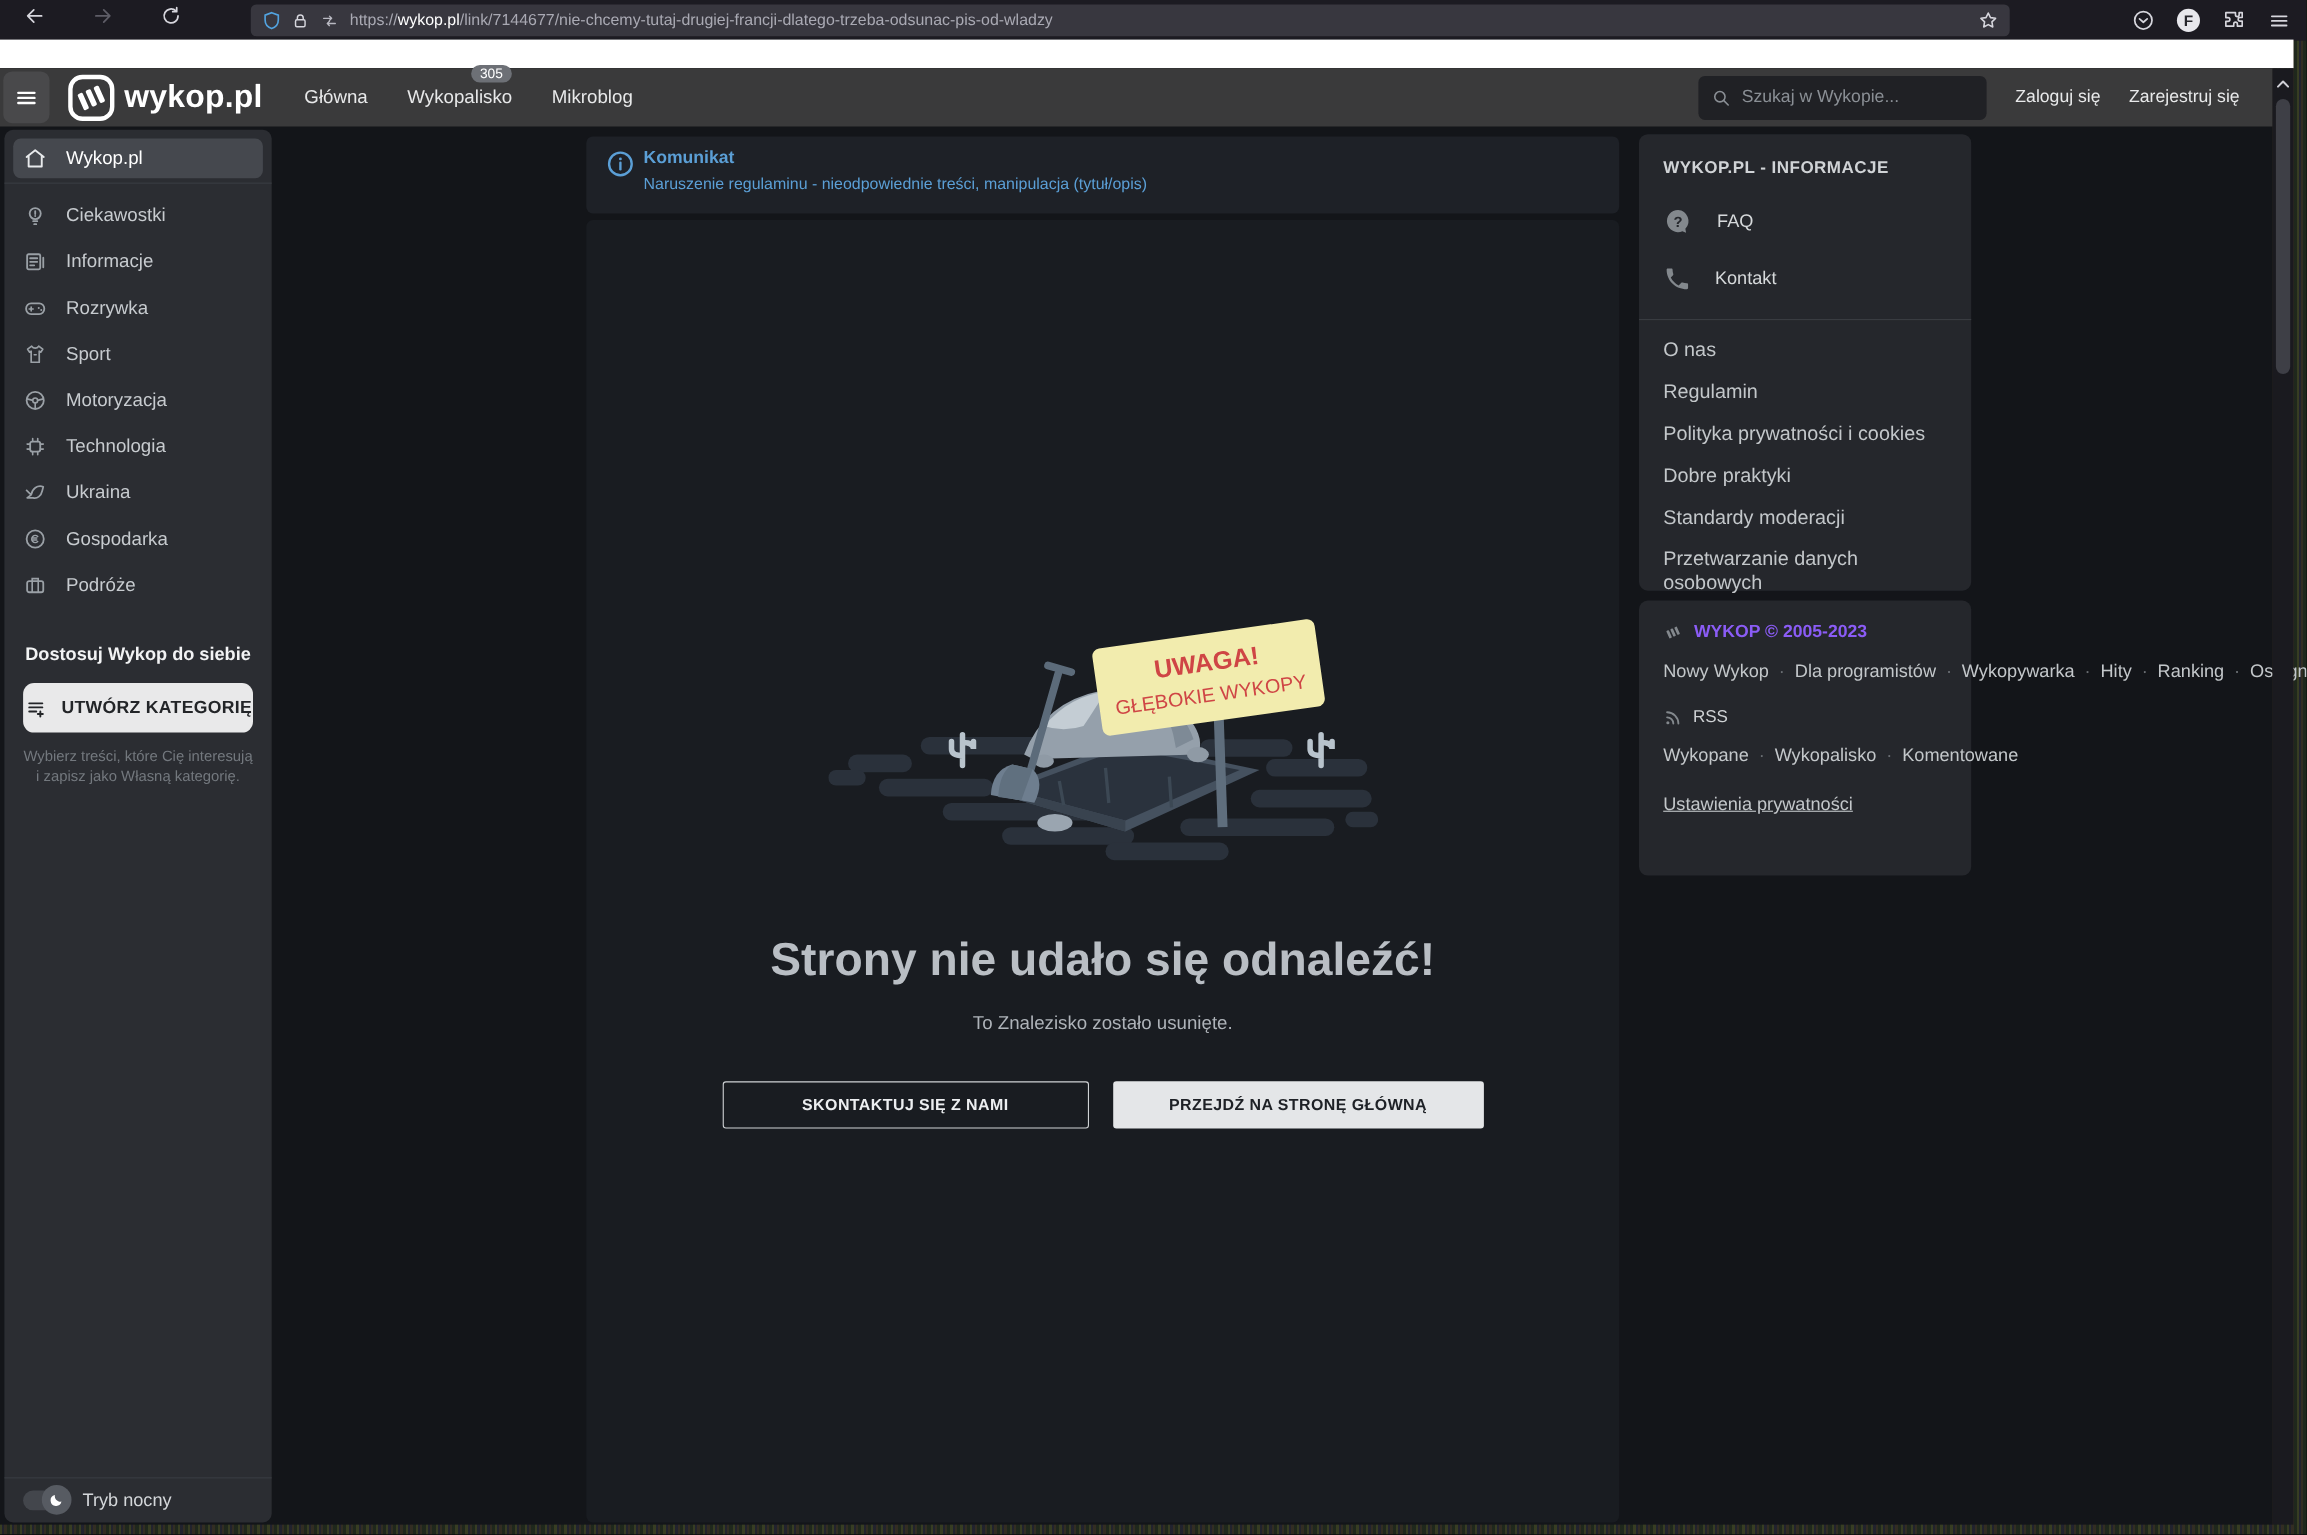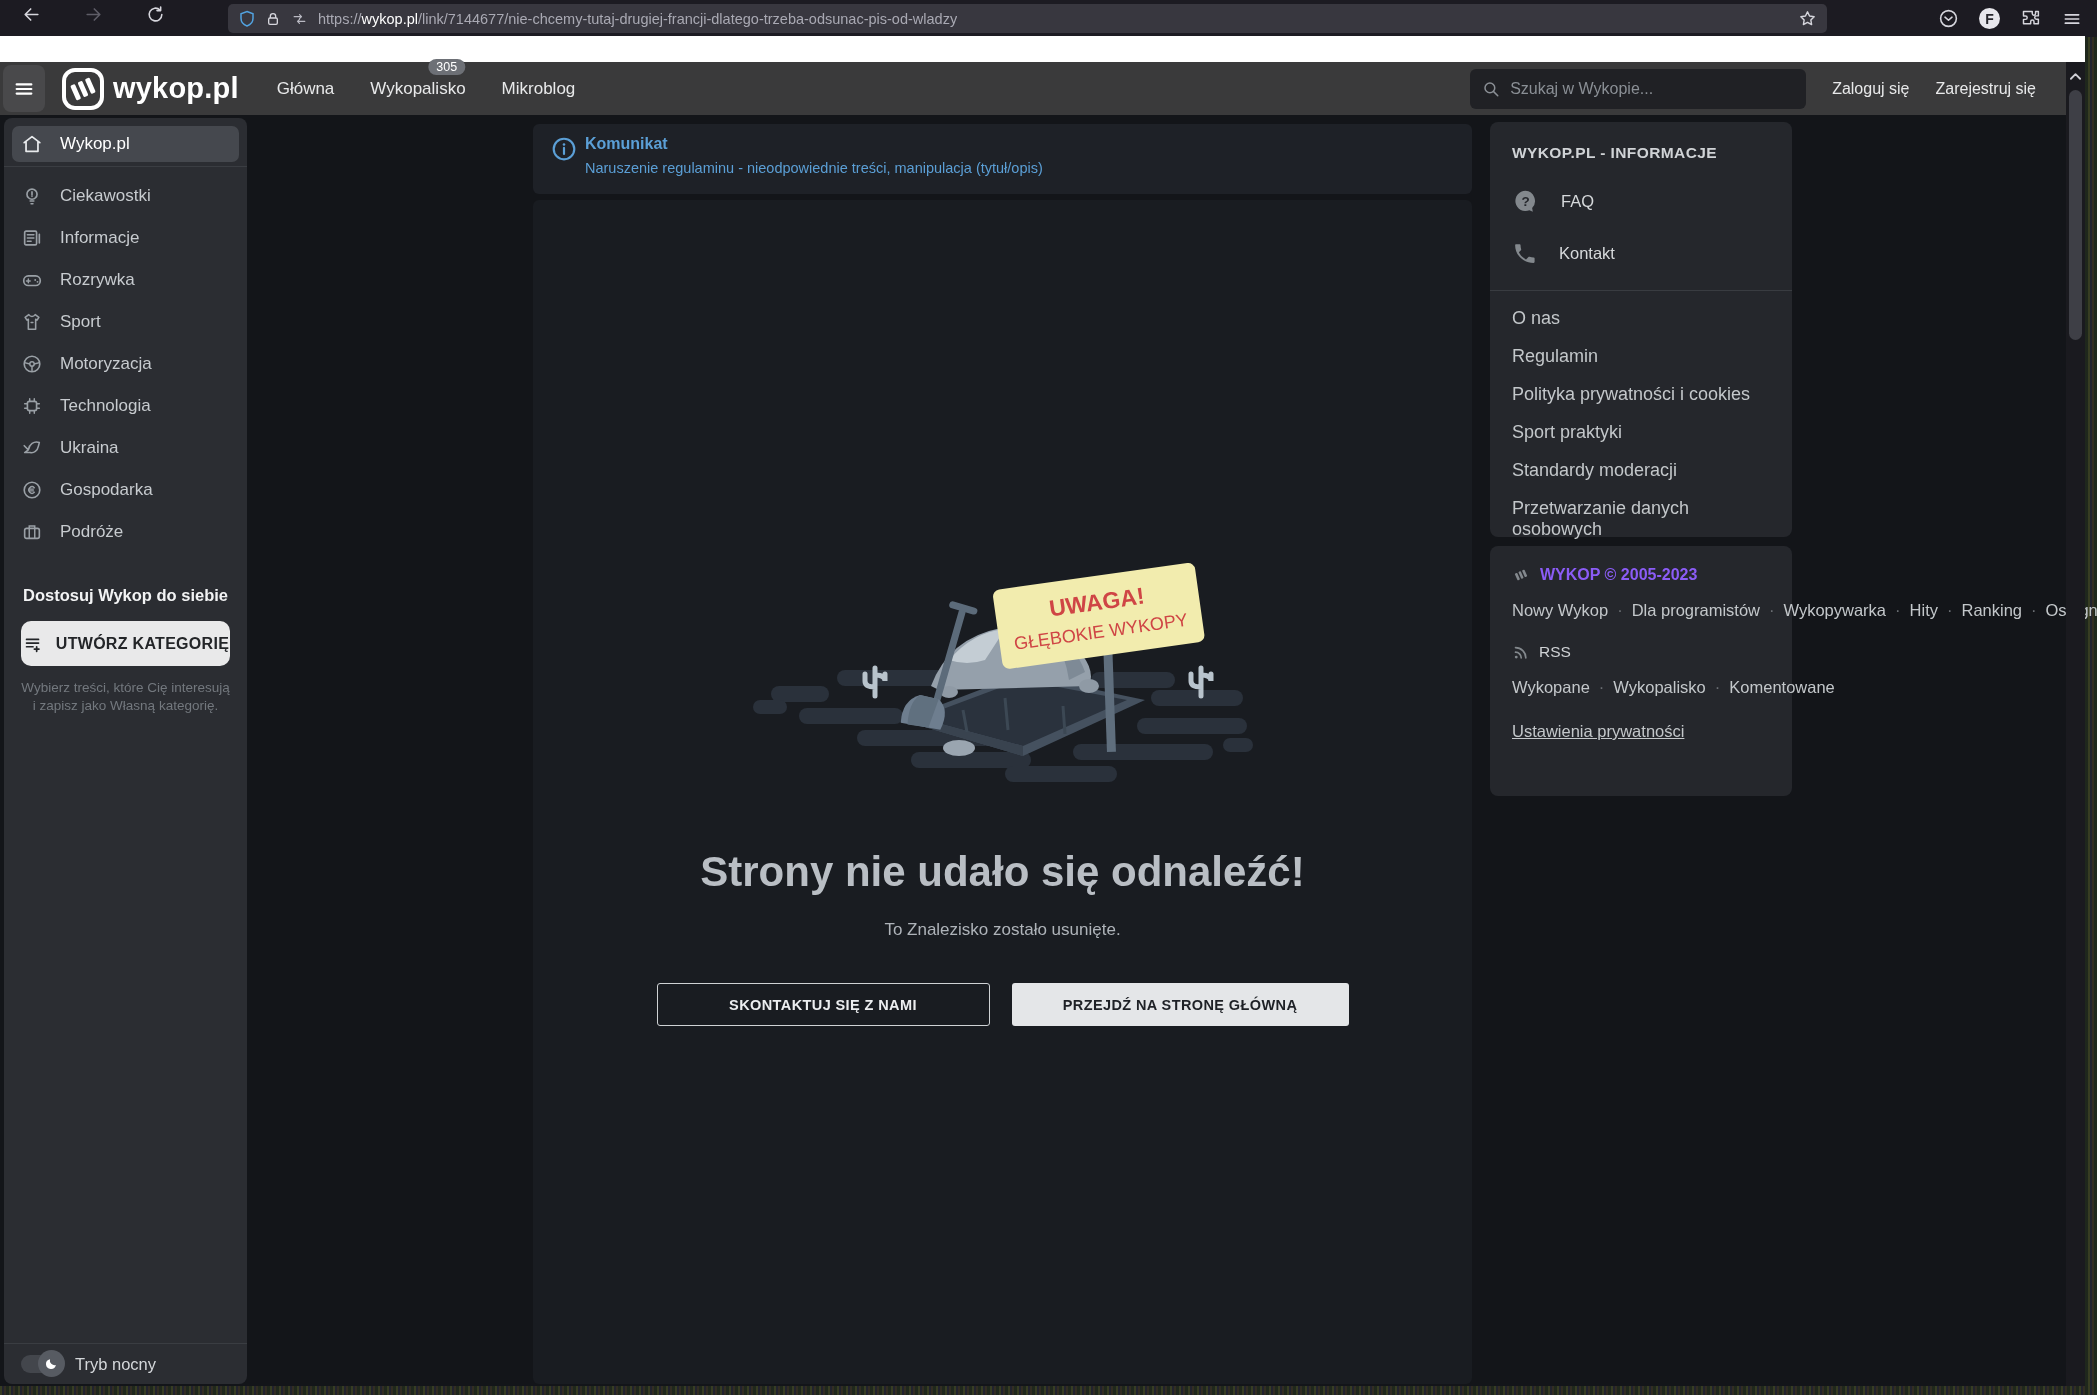--- a/index.html
+++ b/index.html
@@ -27,21 +27,21 @@
   
   .site-header { position:absolute; left:0; top:0; width:2066px; height:53px; background:#3a3a3b; display:flex; align-items:center; }
   .burger-btn { width:42px; height:47px; margin-left:3px; border-radius:8px; background:#49494b; display:flex; align-items:center; justify-content:center; }
   .logo-wrap { display:flex; align-items:center; gap:8px; margin-left:16px; }
   .logo-text { color:#fff; font-size:29px; font-weight:bold; letter-spacing:.2px; }
   .main-nav { display:flex; align-items:center; margin-left:36px; gap:32px; }
   .nav-item { position:relative; color:#e8e9ea; font-size:17px; padding:6px 2px; cursor:default; }
   .nav-badge { position:absolute; top:-14px; left:50%; transform:translateX(28%); background:#6d7076; color:#fff;
     font-size:12.5px; padding:1px 8px; border-radius:9px; }
   .header-right { margin-left:auto; display:flex; align-items:center; margin-right:30px; gap:26px; }
-  .search-box { width:336px; height:40px; background:#202125; border-radius:6px; display:flex; align-items:center; padding:0 12px; gap:10px; }
+  .search-box { width:262px; height:40px; background:#202125; border-radius:6px; display:flex; align-items:center; padding:0 12px; gap:10px; }
   .search-box input { background:transparent; border:none; outline:none; color:#b9bdc1; font-size:16px; width:220px; }
   .search-box input::placeholder { color:#8a8f95; }
   .auth-link { color:#e8e9ea; font-size:16px; }
 
   
   .sidebar { position:absolute; left:4px; top:56px; width:243px; height:1266px; background:#2b2d32; border-radius:8px; }
   .side-item { height:42px; display:flex; align-items:center; padding-left:17px; gap:17px; color:#c7cbcf; font-size:17px; }
   .side-item.selected { height:36px; margin:8px 8px 4px 8px; padding-left:9px; background:#45484e; border-radius:7px; color:#fff; }
   .side-divider { height:1px; background:#3a3d42; margin:4px 0 8px 0; }
   .icon-s { width:22px; height:22px; flex:0 0 auto; color:#9aa0a6; }
@@ -378,21 +378,21 @@
       <div class="r-row">
         <svg width="25" height="25" viewBox="0 0 24 24">
             <path d="M6.6 10.8c1.5 3 3.9 5.4 6.9 6.9l2.3-2.3c.3-.3.7-.4 1.1-.2 1.2.4 2.5.6 3.8.6.6 0 1 .4 1 1V20c0 .6-.4 1-1 1C10.6 21 3 13.4 3 4c0-.6.4-1 1-1h3.2c.6 0 1 .4 1 1 0 1.3.2 2.6.6 3.8.1.4 0 .8-.2 1.1z" fill="#83888d"></path>
           </svg>
         <span>Kontakt</span>
       </div>
       <div class="r-divider"></div>
       <a class="r-link">O nas</a>
       <a class="r-link">Regulamin</a>
       <a class="r-link">Polityka prywatności i cookies</a>
-      <a class="r-link">Sport praktyki</a>
+      <a class="r-link">Dobre praktyki</a>
       <a class="r-link">Standardy moderacji</a>
       <a class="r-link">Przetwarzanie danych osobowych</a>
       <a class="r-link">Weryfikacja konta</a>
     </aside>
 
     <aside class="rcard rcard-2">
       <div class="r-copy">
         <svg width="18" height="18" viewBox="0 0 24 24">
             <g transform="rotate(-24 12 12)" fill="#83888d">
               <rect x="5" y="7" width="3.4" height="10" rx="1"></rect>

